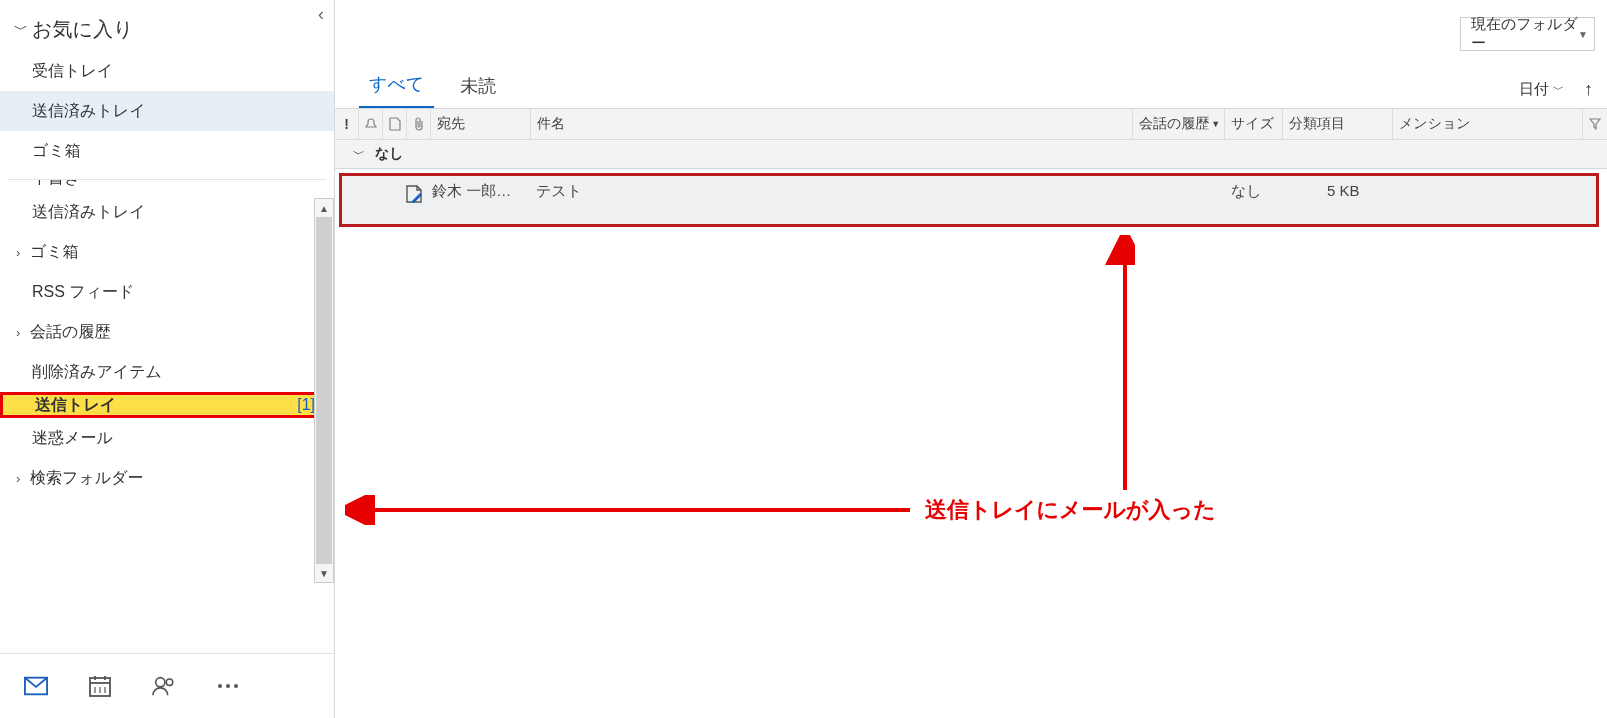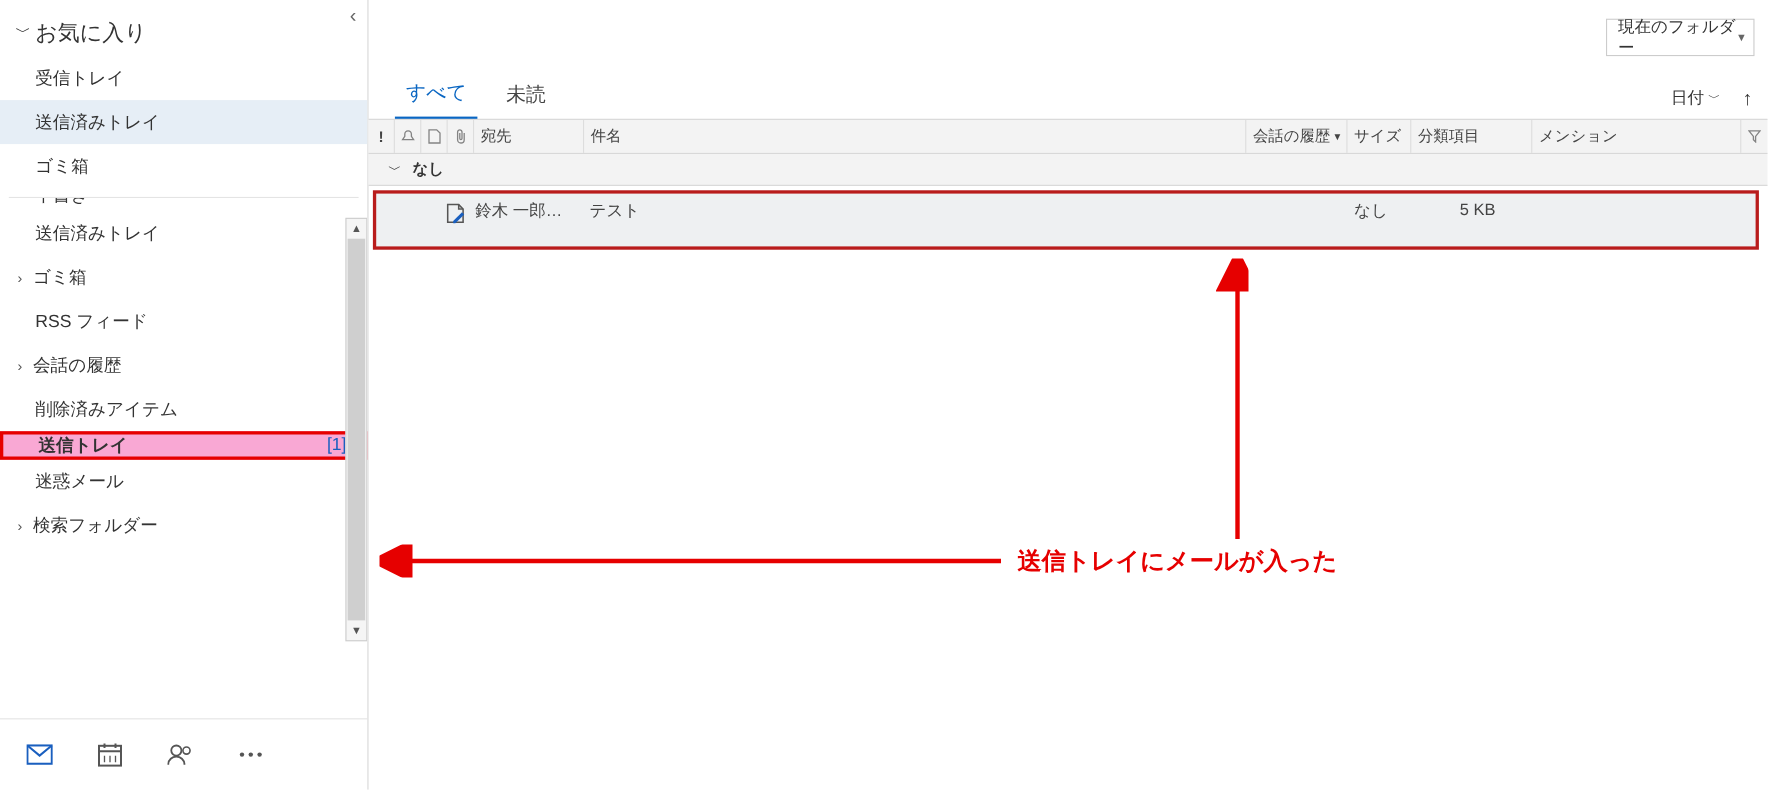--- a/index.html
+++ b/index.html
@@ -63,21 +63,21 @@
     align-items: center;
     height: 20px;
   }
   .folder-item.level1 { padding-left: 32px; }
   .folder-item.level0 { padding-left: 16px; }
   .folder-item.selected {
     background: #e6eef6;
   }
   .folder-item.bold {
     font-weight: 700;
-    background: #f9a8d4;
+    background: #fde047;
     display: flex;
     justify-content: space-between;
     padding-right: 16px;
   }
   .folder-item .count {
     color: #1a5fbf;
     font-weight: 400;
   }
   .folder-item .expander {
     display: inline-block;

